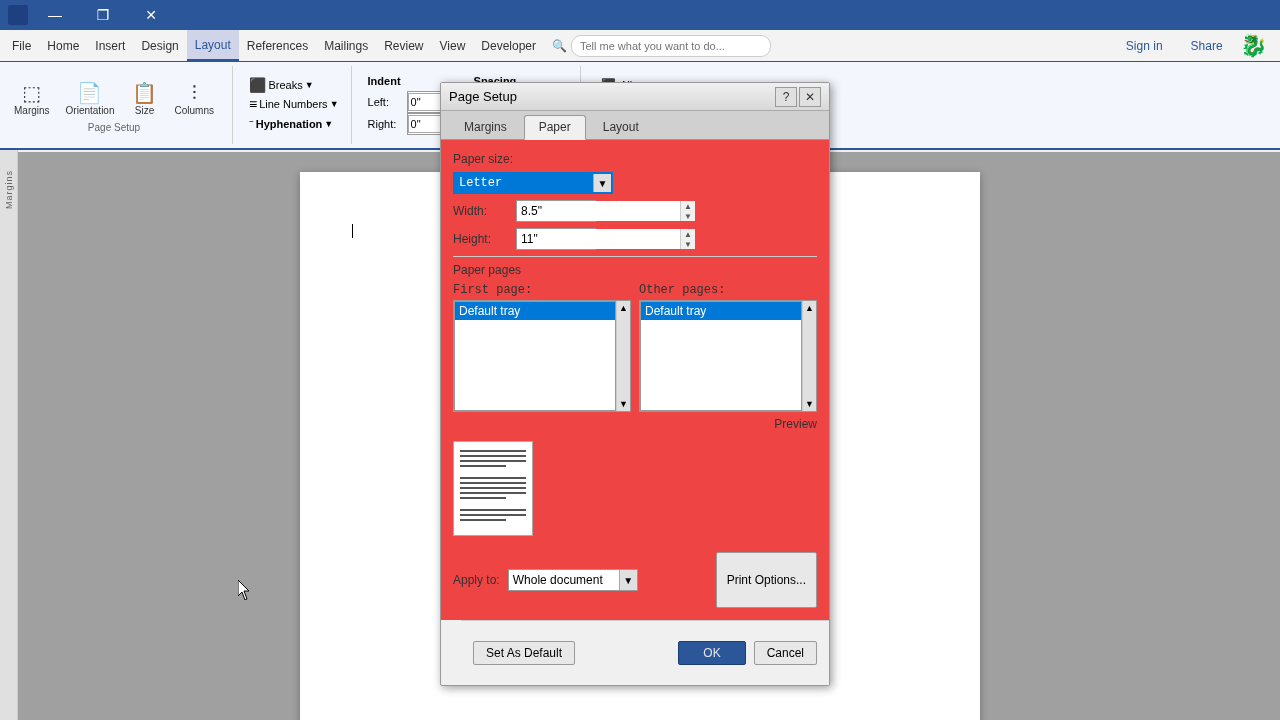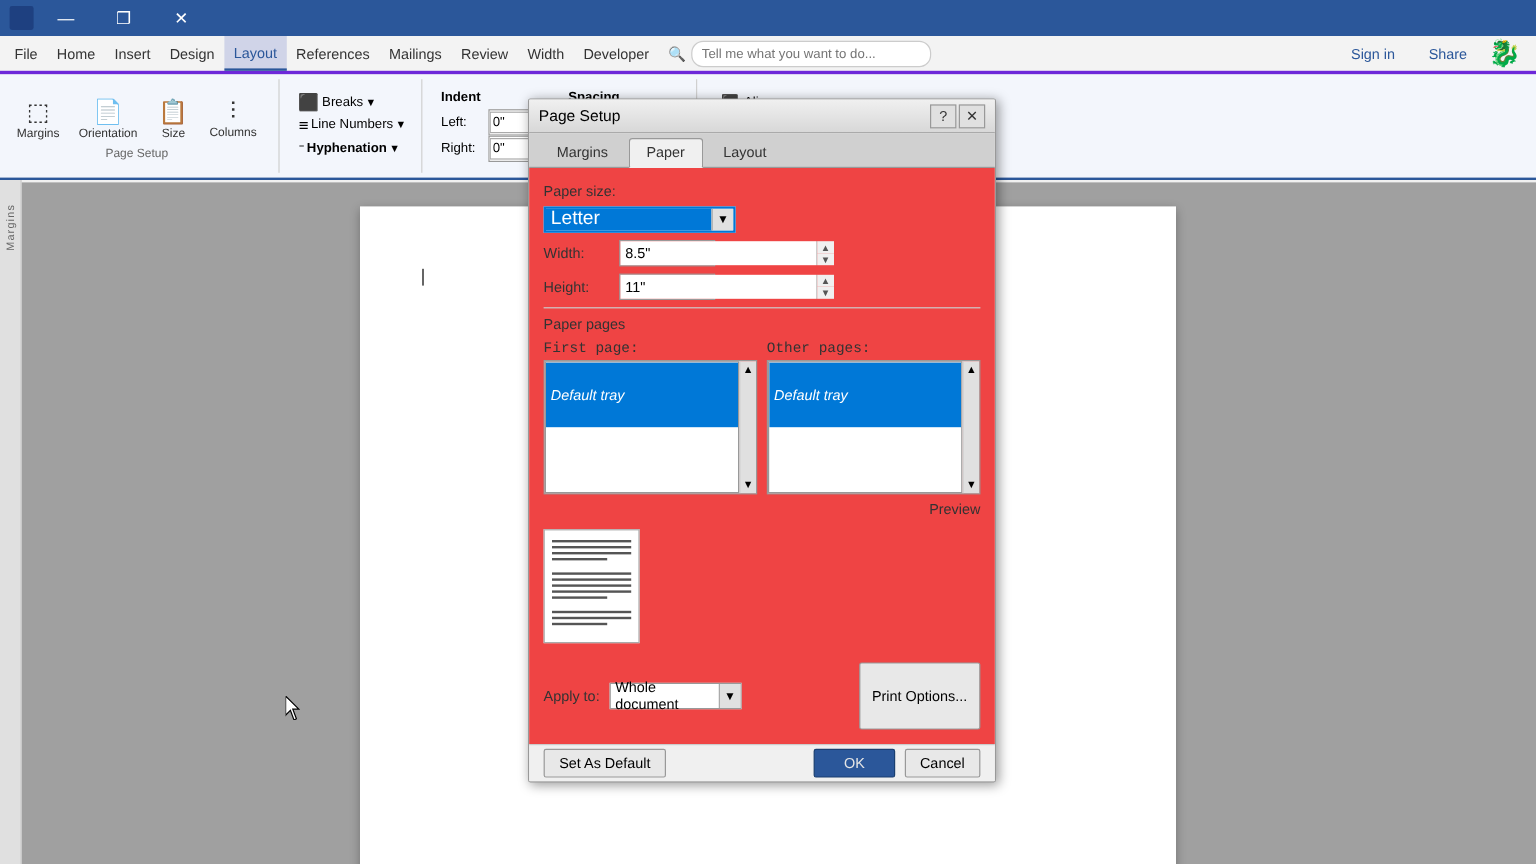--- a/index.html
+++ b/index.html
@@ -50,21 +50,21 @@
       border-radius: 2px;
       margin-right: 4px;
     }
 
     
     .menu-bar {
       background: #f3f3f3;
       height: 32px;
       display: flex;
       align-items: center;
-      border-bottom: 3px solid #6d28d9;
+      border-bottom: 1px solid #6d28d9;
       padding: 0 4px;
     }
     .menu-item {
       padding: 4px 8px;
       cursor: pointer;
       font-size: 12px;
       color: #333;
       height: 100%;
       display: flex;
       align-items: center;
@@ -279,27 +279,28 @@
       display: flex;
       align-items: center;
       border: 2px solid #0078d7;
       background: white;
       height: 22px;
       width: 160px;
     }
     .paper-size-select-value {
       flex: 1;
       padding: 0 4px;
-      font-size: 16px;
+      font-size: 12px;
       color: #000;
       background: #0078d7;
       color: white;
       height: 100%;
       display: flex;
       align-items: center;
+      font-family: Liberation Mono, monospace;
     }
     .paper-size-select-arrow {
       width: 18px;
       height: 100%;
       background: #e0e0e0;
       border-left: 1px solid #aaa;
       display: flex;
       align-items: center;
       justify-content: center;
       cursor: pointer;
@@ -356,24 +357,23 @@
       margin-bottom: 3px;
       font-family: Liberation Mono, monospace;
     }
     .listbox {
       border: 1px solid #999;
       background: white;
       height: 110px;
       overflow-y: auto;
     }
     .listbox-item {
-      padding: 20px 4px;
-      font-size: 12px;
-      cursor: pointer;
-      font-style: italic;
+      padding: 2px 4px;
+      font-size: 12px;
+      cursor: pointer;
     }
     .listbox-item.selected {
       background: #0078d7;
       color: white;
     }
     .listbox-scroll {
       width: 14px;
       background: #e0e0e0;
       border-left: 1px solid #ccc;
       display: flex;
@@ -427,21 +427,21 @@
     .apply-label {
       font-size: 12px;
       color: #333;
     }
     .apply-select {
       display: flex;
       align-items: center;
       border: 1px solid #999;
       background: white;
       height: 22px;
-      width: 110px;
+      width: 130px;
       cursor: pointer;
     }
     .apply-select-value {
       flex: 1;
       padding: 0 4px;
       font-size: 12px;
     }
     .apply-select-arrow {
       width: 18px;
       height: 100%;
@@ -460,23 +460,24 @@
       border: 1px solid #999;
       cursor: pointer;
       border-radius: 2px;
     }
 
     
     .dialog-buttons {
       display: flex;
       justify-content: space-between;
       align-items: center;
-      padding: 3px 12px;
+      padding: 20px 12px;
       border-top: 1px solid #ccc;
       background: #f0f0f0;
+      margin-left: 20px;
     }
     .set-default-btn {
       padding: 4px 12px;
       font-size: 12px;
       background: #e8e8e8;
       border: 1px solid #999;
       cursor: pointer;
       border-radius: 2px;
     }
     .dialog-ok-cancel {
@@ -544,21 +545,21 @@
 
 <div class="menu-bar">
   <div class="menu-item">File</div>
   <div class="menu-item">Home</div>
   <div class="menu-item">Insert</div>
   <div class="menu-item">Design</div>
   <div class="menu-item active">Layout</div>
   <div class="menu-item">References</div>
   <div class="menu-item">Mailings</div>
   <div class="menu-item">Review</div>
-  <div class="menu-item">Width</div>
+  <div class="menu-item">View</div>
   <div class="menu-item">Developer</div>
   <div class="ribbon-search">
     <span style="font-size:12px;color:#555;">🔍</span>
     <input type="text" style="width: 200px; height: 22px; border: 1px solid rgb(204, 204, 204); border-radius: 10px; padding: 0px 8px; font-size: 11px;" placeholder="Tell me what you want to do...">
   </div>
   <div class="sign-share">
     <span class="sign-btn">Sign in</span>
     <span class="sign-btn">Share</span>
     <span style="font-size:22px;color:#cc0000;margin-right:8px;">🐉</span>
   </div>

